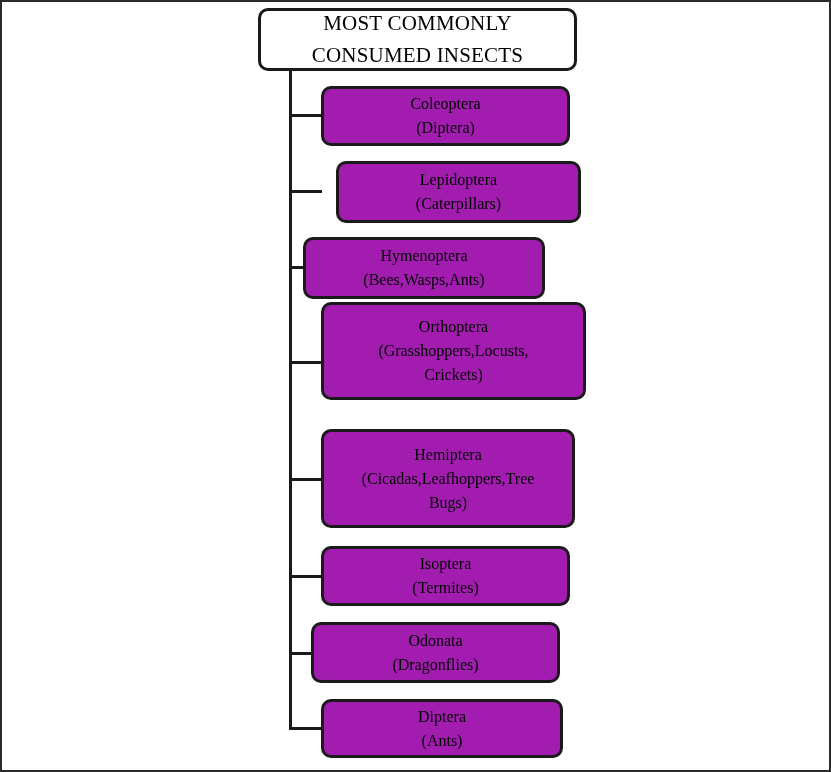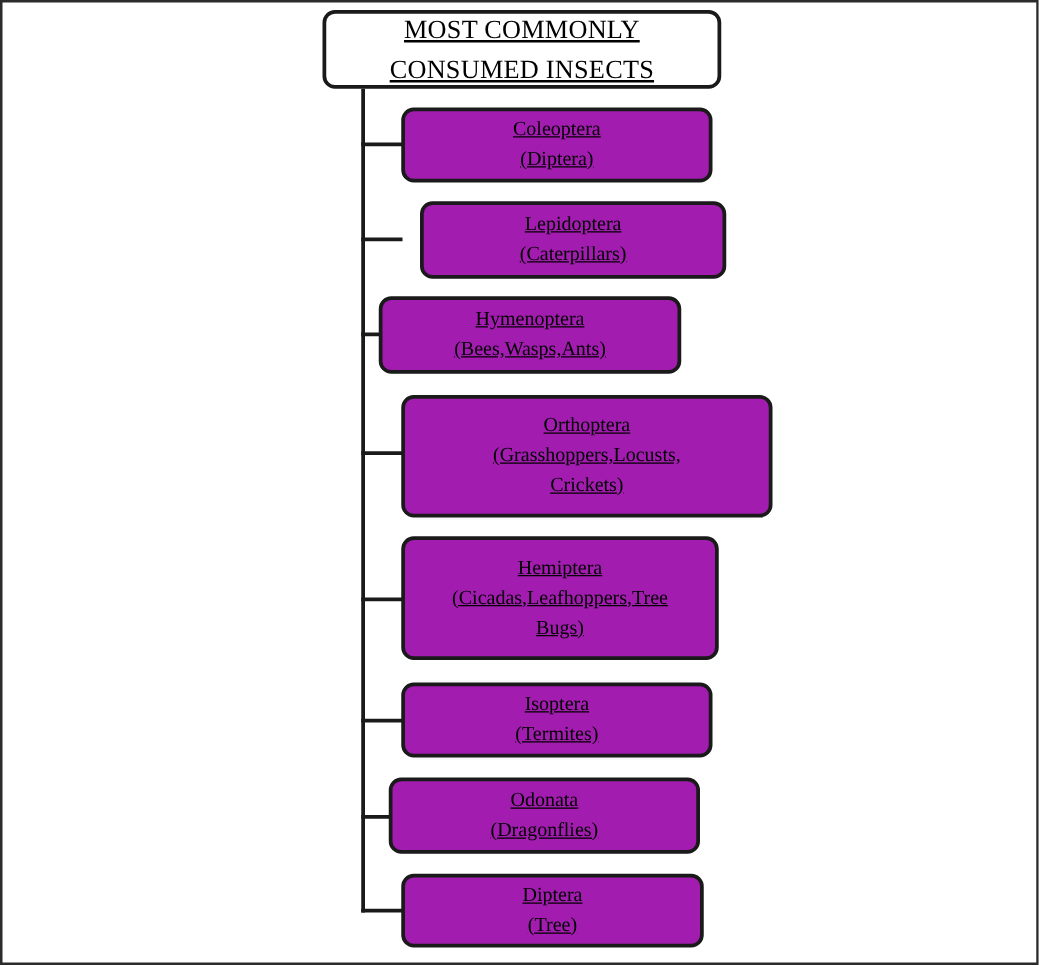--- a/index.html
+++ b/index.html
@@ -27,21 +27,20 @@
     box-sizing: border-box;
     border: 3px solid #1a1a1a;
     border-radius: 10px;
     display: flex;
     flex-direction: column;
     align-items: center;
     justify-content: center;
     text-align: center;
     color: #000000;
     line-height: 1.5;
-    text-decoration: underline;
   }
 
   .node.root {
     background: #ffffff;
     font-size: 21px;
     letter-spacing: 0.2px;
   }
 
   .node.child {
     background: #a21caf;
@@ -92,21 +91,21 @@
   <div class="node child" style="left:334px; top:159px; width:245px; height:62px;">
     <span class="line">Lepidoptera</span>
     <span class="line">(Caterpillars)</span>
   </div>
 
   <div class="node child" style="left:301px; top:235px; width:242px; height:62px;">
     <span class="line">Hymenoptera</span>
     <span class="line">(Bees,Wasps,Ants)</span>
   </div>
 
-  <div class="node child" style="left:319px; top:314px; width:297px; height:98px;">
+  <div class="node child" style="left:319px; top:300px; width:265px; height:98px;">
     <span class="line">Orthoptera</span>
     <span class="line">(Grasshoppers,Locusts,</span>
     <span class="line">Crickets)</span>
   </div>
 
   <div class="node child" style="left:319px; top:427px; width:254px; height:99px;">
     <span class="line">Hemiptera</span>
     <span class="line">(Cicadas,Leafhoppers,Tree</span>
     <span class="line">Bugs)</span>
   </div>
@@ -116,16 +115,16 @@
     <span class="line">(Termites)</span>
   </div>
 
   <div class="node child" style="left:309px; top:620px; width:249px; height:61px;">
     <span class="line">Odonata</span>
     <span class="line">(Dragonflies)</span>
   </div>
 
   <div class="node child" style="left:319px; top:697px; width:242px; height:59px;">
     <span class="line">Diptera</span>
-    <span class="line">(Tree)</span>
+    <span class="line">(Ants)</span>
   </div>
 
 </div>
 
 </body></html>

